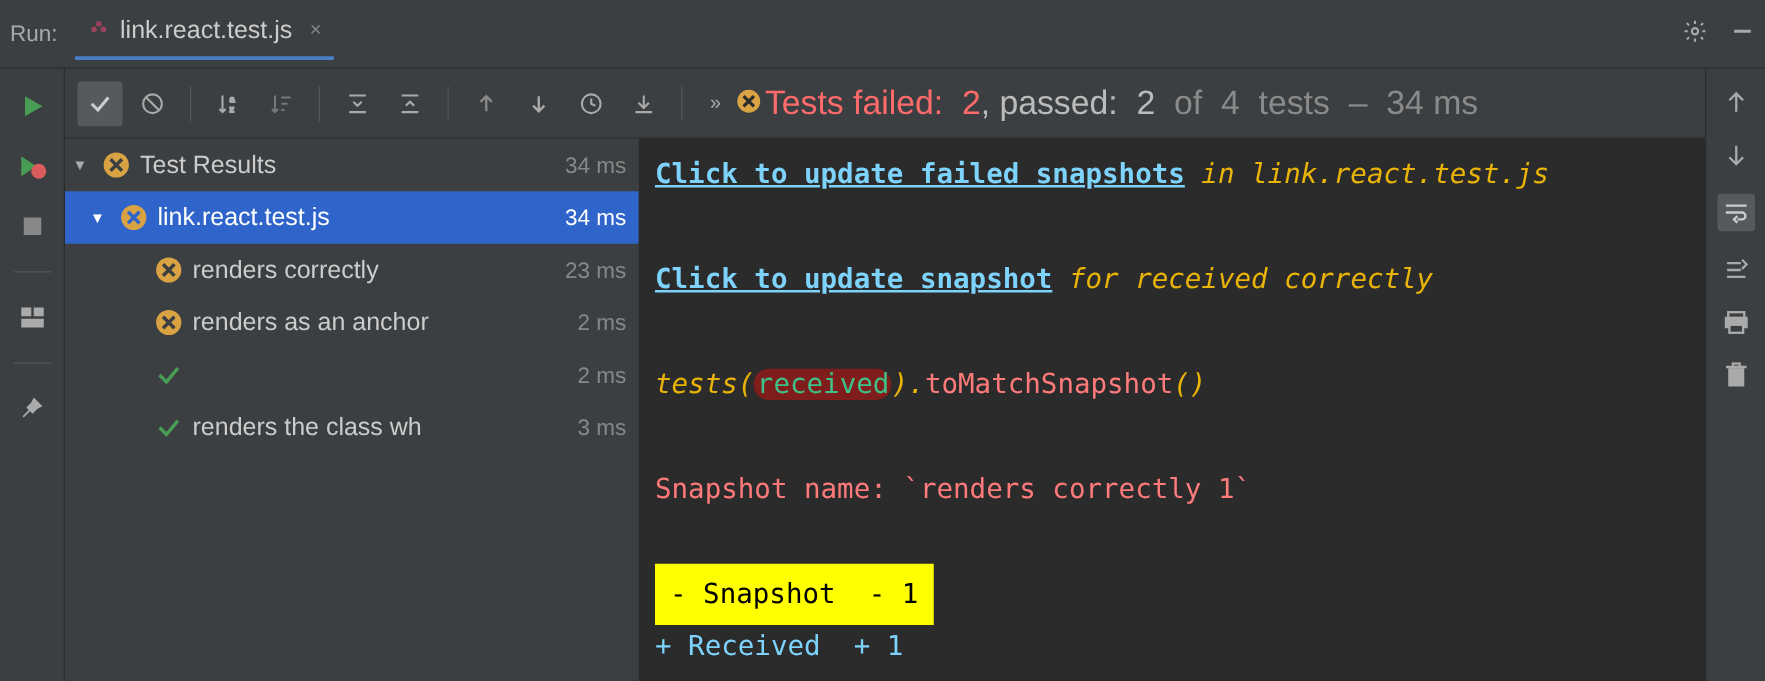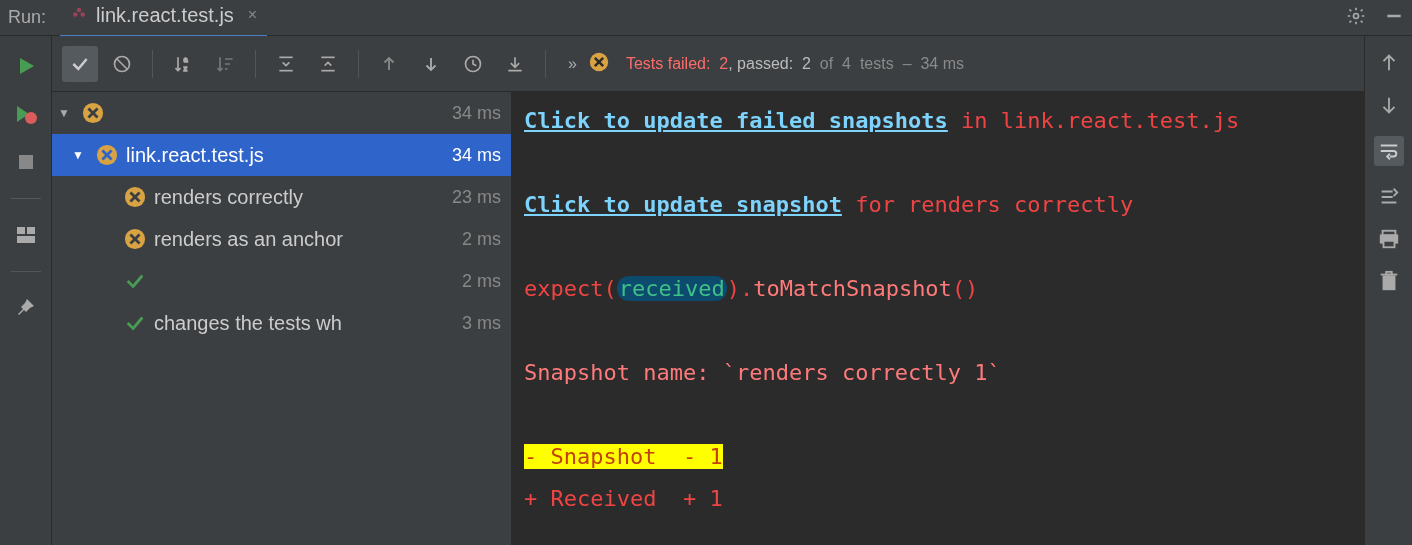--- a/index.html
+++ b/index.html
@@ -7,21 +7,21 @@
       width: 1412px;
       height: 545px;
       background: #3c3f41;
       font-family: -apple-system, BlinkMacSystemFont, "Segoe UI", sans-serif;
       color: #bbbbbb;
       overflow: hidden;
       display: flex;
       flex-direction: column;
     }
     .titlebar {
-      height: 36px;
+      height: 55px;
       background: #3c3f41;
       display: flex;
       align-items: center;
       padding: 0 8px;
       border-bottom: 1px solid #2b2b2b;
     }
     .titlebar .run-label {
       font-size: 18px;
       color: #aaaaaa;
       margin-right: 14px;
@@ -70,21 +70,21 @@
     .tb-btn {
       width: 36px; height: 36px;
       display: flex; align-items: center; justify-content: center;
       border-radius: 3px;
       color: #aaa;
     }
     .tb-btn.active { background: #555a5e; color: #ddd; }
     .tb-sep { width: 1px; height: 28px; background: #555; margin: 0 6px; }
     .tb-chevron { color: #aaa; font-size: 16px; margin: 0 6px 0 10px; }
 
-    .status-text { font-size: 16px; display: flex; align-items: center; gap: 17px; }
+    .status-text { font-size: 27px; display: flex; align-items: center; gap: 3px; }
     .status-text .fail-icon { width: 20px; height: 20px; }
     .status-red { color: #ff6b6b; }
     .status-grey { color: #8a8a8a; }
 
     .content-row { flex: 1; display: flex; min-height: 0; }
 
     .tree {
       width: 460px;
       background: #3c3f41;
       border-right: 1px solid #2b2b2b;
@@ -112,26 +112,26 @@
       flex: 1;
       background: #2b2b2b;
       font-family: 'SF Mono', Menlo, Consolas, monospace;
       font-size: 22px;
       line-height: 42px;
       padding: 8px 12px;
       overflow: hidden;
       white-space: pre;
     }
     .console .link { color: #7dd3fc; text-decoration: underline; font-weight: 600; }
-    .console .plain { color: #ef4444; }
-    .console .received-box { background: #0c4a6e; color: #3fc088; padding: 0 2px; border-radius: 12px; }
+    .console .plain { color: #eab308; font-style: italic; }
+    .console .received-box { background: #7f1d1d; color: #3fc088; padding: 0 2px; border-radius: 12px; }
     .console .method { color: #ff7a7a; }
     .console .snapname { color: #ff7a7a; }
-    .console .diff-minus { background: #ffff00; color: #c2410c; padding: 0; }
-    .console .diff-plus { color: #ef4444; }
+    .console .diff-minus { background: #ffff00; color: #000000; padding: 12px; }
+    .console .diff-plus { color: #7dd3fc; }
     .console .empty-line { height: 42px; }
 
     .right-rail {
       width: 48px;
       background: #3c3f41;
       border-left: 1px solid #2b2b2b;
       display: flex;
       flex-direction: column;
       align-items: center;
       padding-top: 16px;
@@ -291,20 +291,21 @@
     <div class="content-row">
 
       <div class="tree">
         <div class="tree-row">
           <span class="tri">▼</span>
           <span class="status-ic"><svg viewBox="0 0 24 24">
                 <circle cx="12" cy="12" r="11" fill="#d9a343"></circle>
                 <line x1="7" y1="7" x2="17" y2="17" stroke="#3c3f41" stroke-width="3"></line>
                 <line x1="17" y1="7" x2="7" y2="17" stroke="#3c3f41" stroke-width="3"></line>
               </svg></span>
+          <span class="label">Test Results</span>
           <span class="time">34 ms</span>
         </div>
         <div class="tree-row depth1 selected">
           <span class="tri">▼</span>
           <span class="status-ic"><svg viewBox="0 0 24 24">
                 <circle cx="12" cy="12" r="11" fill="#d9a343"></circle>
                 <line x1="7" y1="7" x2="17" y2="17" stroke="#2f65ca" stroke-width="3"></line>
                 <line x1="17" y1="7" x2="7" y2="17" stroke="#2f65ca" stroke-width="3"></line>
               </svg></span>
           <span class="label">link.react.test.js</span>
@@ -331,28 +332,28 @@
         <div class="tree-row depth2">
           <span class="status-ic"><svg viewBox="0 0 24 24">
                 <polyline points="4,12 10,18 20,6" fill="none" stroke="#499c54" stroke-width="3"></polyline>
               </svg></span>
           <span class="time">2 ms</span>
         </div>
         <div class="tree-row depth2">
           <span class="status-ic"><svg viewBox="0 0 24 24">
                 <polyline points="4,12 10,18 20,6" fill="none" stroke="#499c54" stroke-width="3"></polyline>
               </svg></span>
-          <span class="label">changes the tests wh</span>
+          <span class="label">renders the class wh</span>
           <span class="time">3 ms</span>
         </div>
       </div>
 
       <div class="console"><span class="link">Click to update failed snapshots</span><span class="plain"> in link.react.test.js</span>
-<div class="empty-line"></div><span class="link">Click to update snapshot</span><span class="plain"> for renders correctly</span>
-<div class="empty-line"></div><span class="plain">expect(</span><span class="received-box">received</span><span class="plain">).</span><span class="method">toMatchSnapshot</span><span class="plain">()</span>
+<div class="empty-line"></div><span class="link">Click to update snapshot</span><span class="plain"> for received correctly</span>
+<div class="empty-line"></div><span class="plain">tests(</span><span class="received-box">received</span><span class="plain">).</span><span class="method">toMatchSnapshot</span><span class="plain">()</span>
 <div class="empty-line"></div><span class="snapname"><span>Snapshot name: </span><span>`renders correctly 1`</span></span>
 <div class="empty-line"></div><span class="diff-minus">- Snapshot  - 1</span>
 <span class="diff-plus">+ Received  + 1</span></div>
     </div>
   </div>
 
   <div class="right-rail">
     <div class="r-icon">
         <svg viewBox="0 0 24 24" stroke="#aaa" stroke-width="2" fill="none">
           <path d="M12 20V4M6 10l6-6 6 6"></path>

